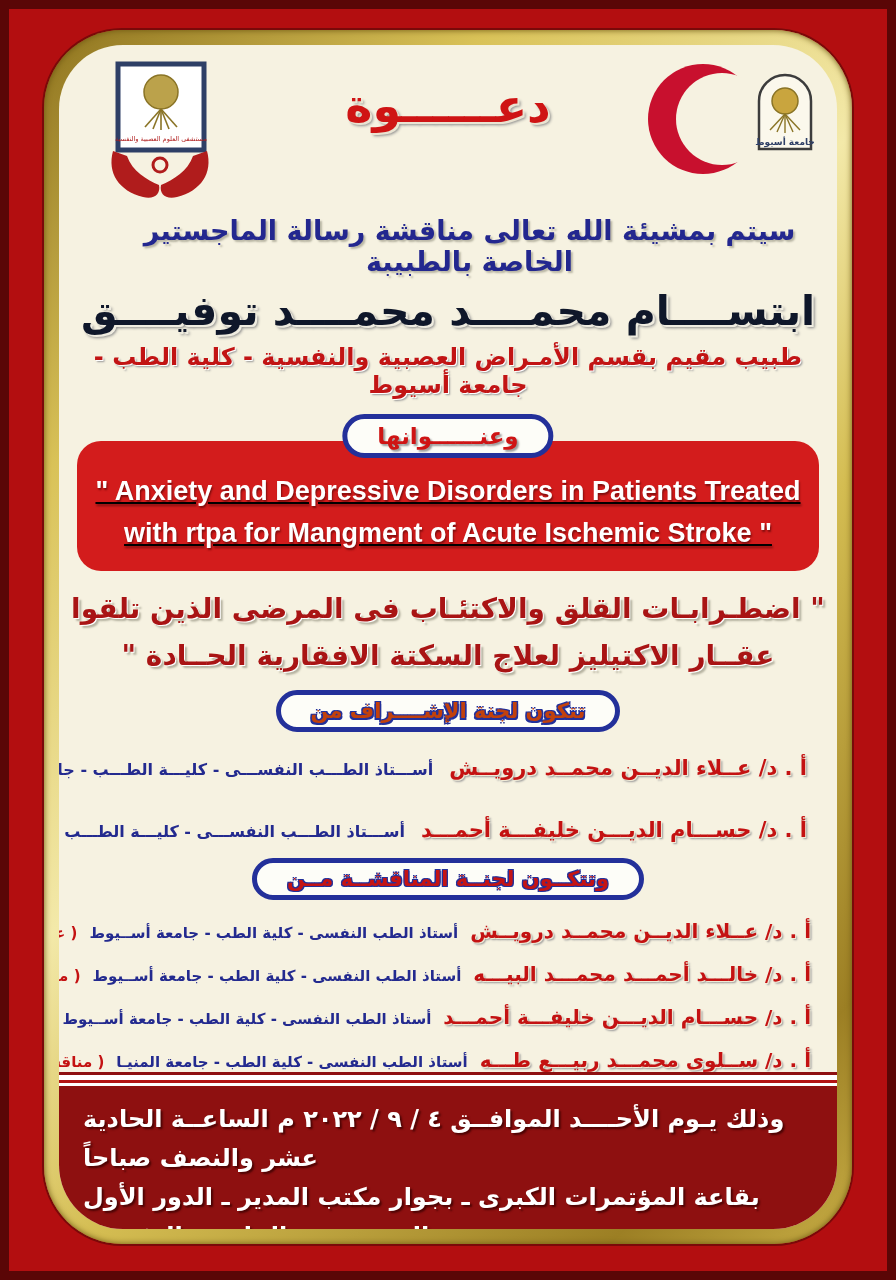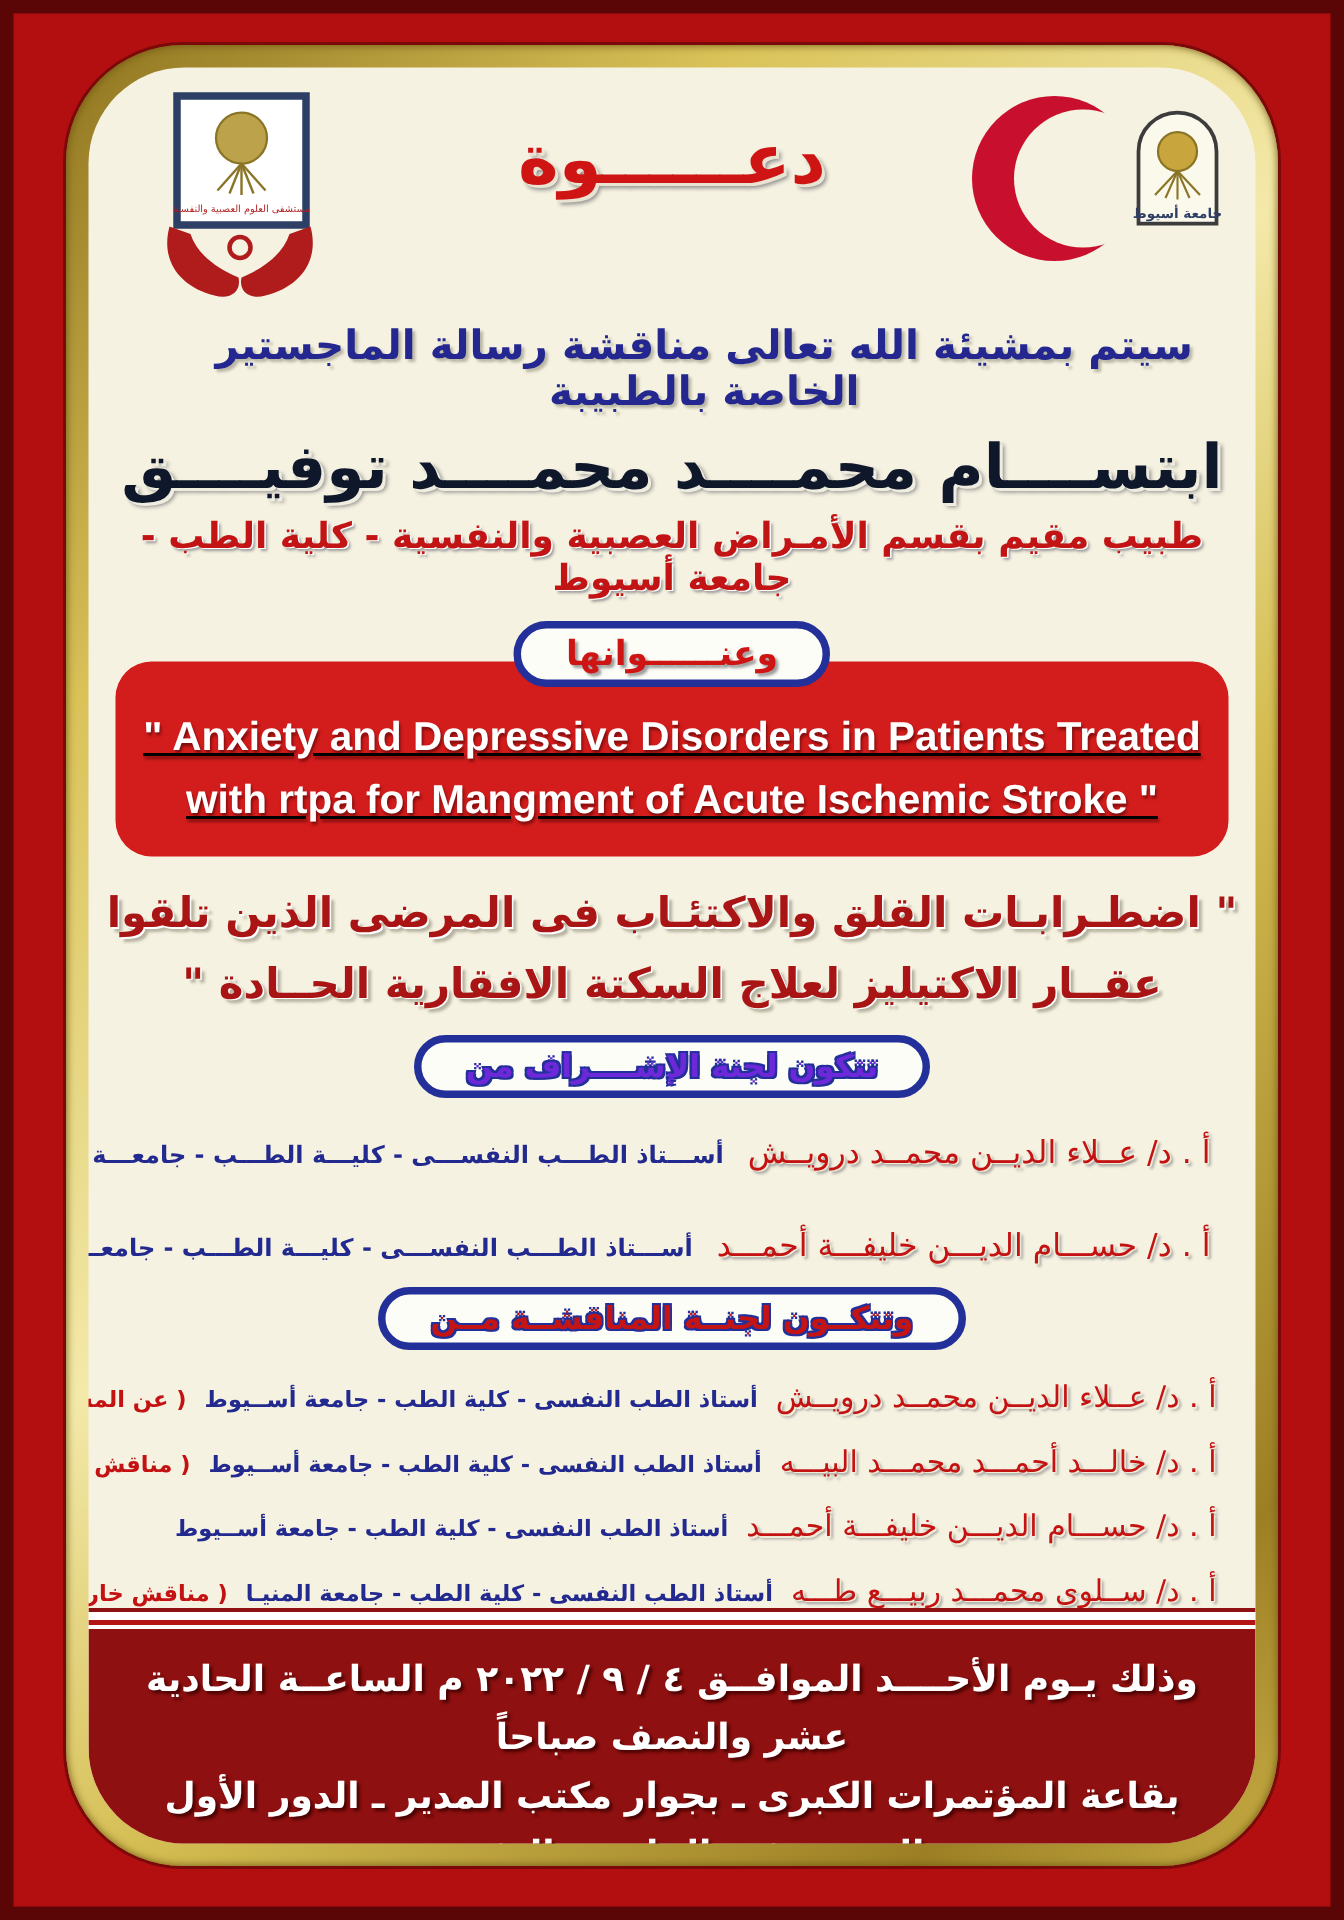--- a/index.html
+++ b/index.html
@@ -74,48 +74,48 @@
     text-shadow:1px 2px 2px #7e0d0d;
   }
   
   .ar-quote {
     margin-top:14px; text-align:center; direction:rtl;
     font-size:28px; font-weight:bold; color:#a91414; line-height:1.7;
     text-shadow:1px 1px 0 #fff, 3px 3px 2px #b5b2a0;
   }
   
   .pill-wrap { text-align:center; flex:none; }
-  .pill-sup  { margin-top:10px; font-size:21px; color:#6d28d9; direction:rtl;
+  .pill-sup  { margin-top:10px; font-size:21px; color:#c2410c; direction:rtl;
     text-shadow:-1.5px -1.5px 0 #23309a, 1.5px -1.5px 0 #23309a, -1.5px 1.5px 0 #23309a, 1.5px 1.5px 0 #23309a; }
   .pill-disc { margin-top:16px; font-size:21px; color:#c41414; direction:rtl;
     text-shadow:-1.2px -1.2px 0 #23309a, 1.2px -1.2px 0 #23309a, -1.2px 1.2px 0 #23309a, 1.2px 1.2px 0 #23309a; }
   
   .crow {
     direction:rtl; display:flex; align-items:baseline;
     margin:20px 30px 0; gap:16px; white-space:nowrap;
   }
   .crow.sup { margin-top:24px; }
   .crow.sup + .crow.sup { margin-top:38px; }
-  .cname { font-size:21px; font-weight:normal; color:#c41212;
+  .cname { font-size:21px; font-weight:bold; color:#c41212;
     text-shadow:1px 1px 0 #f0ead6, 2px 2px 2px #9a9a9a; }
   .caffil { font-size:16px; font-weight:bold; color:#232a8f; }
   .crow.disc { margin:19px 26px 0; gap:12px; }
   .crow.disc .cname { font-size:20px; }
   .crow.disc .caffil { font-size:15px; }
   .crole { font-size:15px; font-weight:bold; color:#c41212; margin-inline-start:auto; }
   
   .footer { margin-top:auto; flex:none; display:flex; flex-direction:column; flex-grow:1; justify-content:flex-end; }
   .sep { height:14px; flex:none;
     background:linear-gradient(#8e1010 0 3px, #ffffff 3px 8px, #b31414 8px 11.5px, #ffffff 11.5px 14px); }
   .footer-body {
     background:#8e1010; padding:14px 24px 8px; flex:none;
     min-height:136px;
   }
   .f-line {
-    direction:rtl; text-align:center; color:#ffffff;
+    direction:rtl; text-align:left; color:#ffffff;
     font-size:24px; font-weight:bold; line-height:1.62;
     text-shadow:2px 2px 2px #4c0404;
   }
 </style>
 </head>
 <body>
 
 <div class="red-bg"></div>
 <div class="gold-frame">
   <div class="content">

